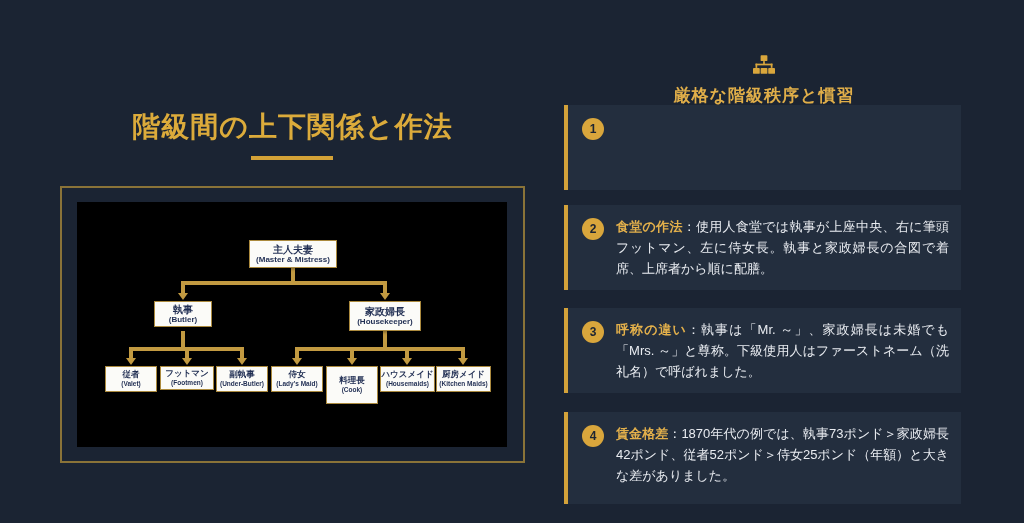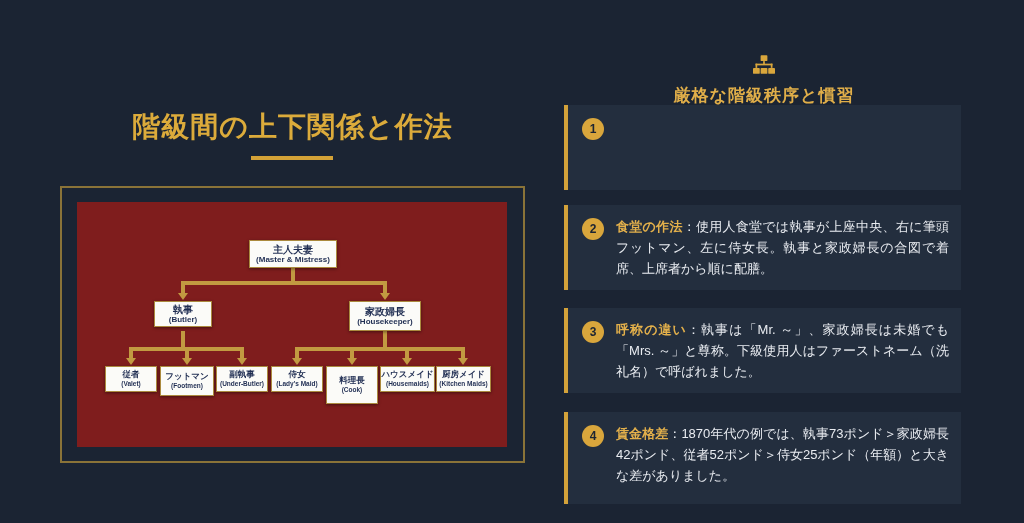--- a/index.html
+++ b/index.html
@@ -22,21 +22,21 @@
   .title-underline{
     position:absolute;left:251px;top:156px;width:82px;height:4px;
     background:#d4a237;
   }
   .frame{
     position:absolute;left:60px;top:186px;width:461px;height:273px;
     border:2px solid #8a7338;
   }
   .panel{
     position:absolute;left:15px;top:14px;width:430px;height:245px;
-    background:#7f1d1d;
+    background:#000000;
   }
   .connectors{position:absolute;left:0;top:0;}
   .node{
     position:absolute;
     background:#fbfbf8;
     border:1.5px solid #ab8a3e;
     color:#1f2d52;
     display:flex;flex-direction:column;align-items:center;justify-content:center;
     text-align:center;line-height:1.15;
     box-shadow:0 1px 3px rgba(0,0,0,.45);
@@ -136,21 +136,21 @@
       </div>
       <div class="node" style="left:272px;top:99px;width:72px;height:30px;">
         <span class="jp">家政婦長</span>
         <span class="en">(Housekeeper)</span>
       </div>
 
       <div class="node lv3" style="left:28px;top:164px;width:52px;height:26px;">
         <span class="jp">従者</span>
         <span class="en">(Valet)</span>
       </div>
-      <div class="node lv3" style="left:83px;top:164px;width:54px;height:30px;">
+      <div class="node lv3" style="left:83px;top:164px;width:54px;height:24px;">
         <span class="jp">フットマン</span>
         <span class="en">(Footmen)</span>
       </div>
       <div class="node lv3" style="left:139px;top:164px;width:52px;height:26px;">
         <span class="jp">副執事</span>
         <span class="en">(Under-Butler)</span>
       </div>
       <div class="node lv3" style="left:194px;top:164px;width:52px;height:26px;">
         <span class="jp">侍女</span>
         <span class="en">(Lady's Maid)</span>

